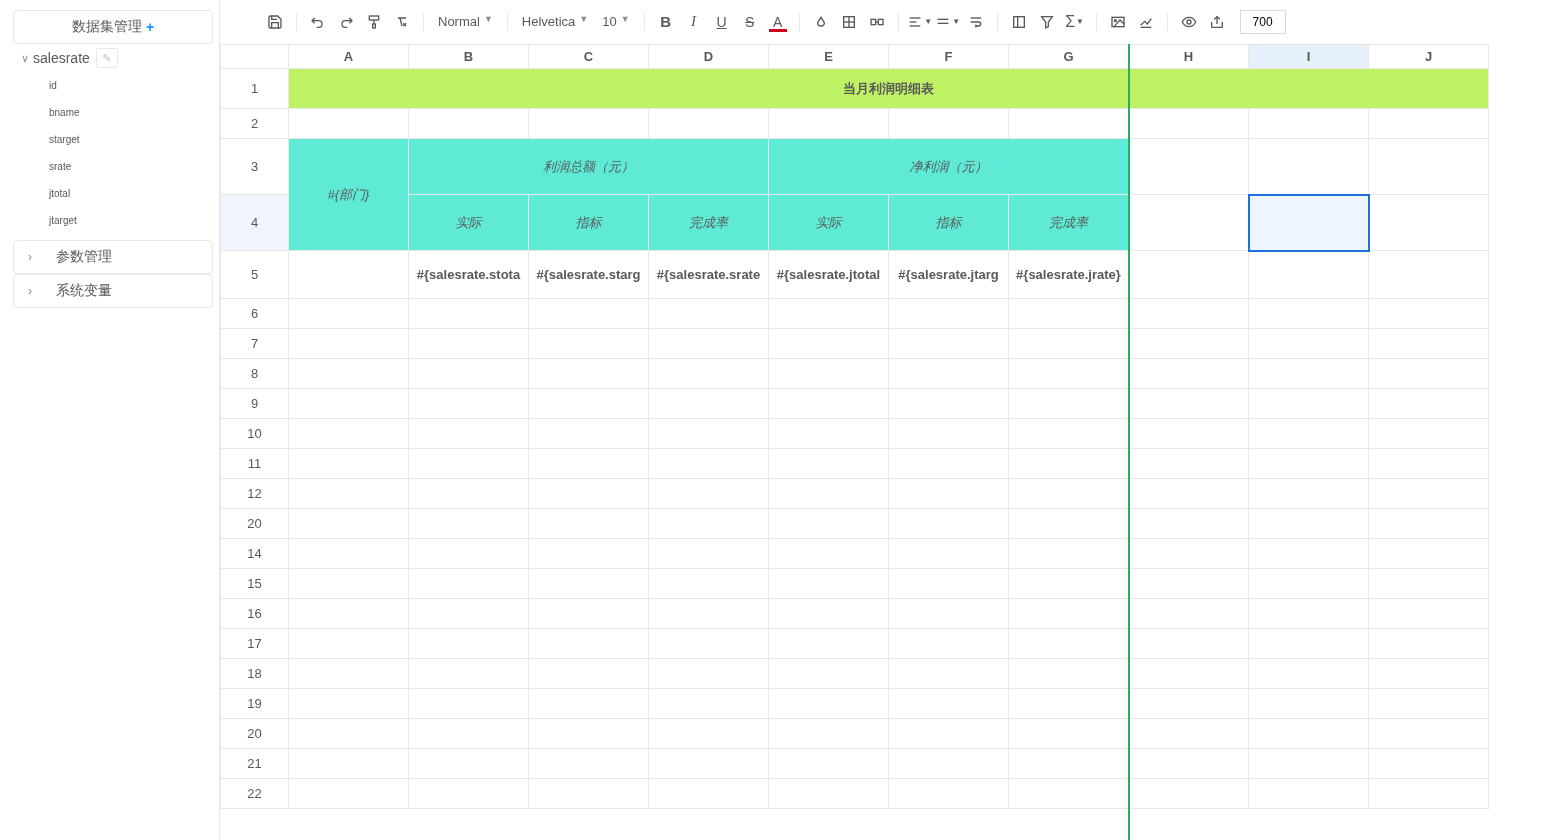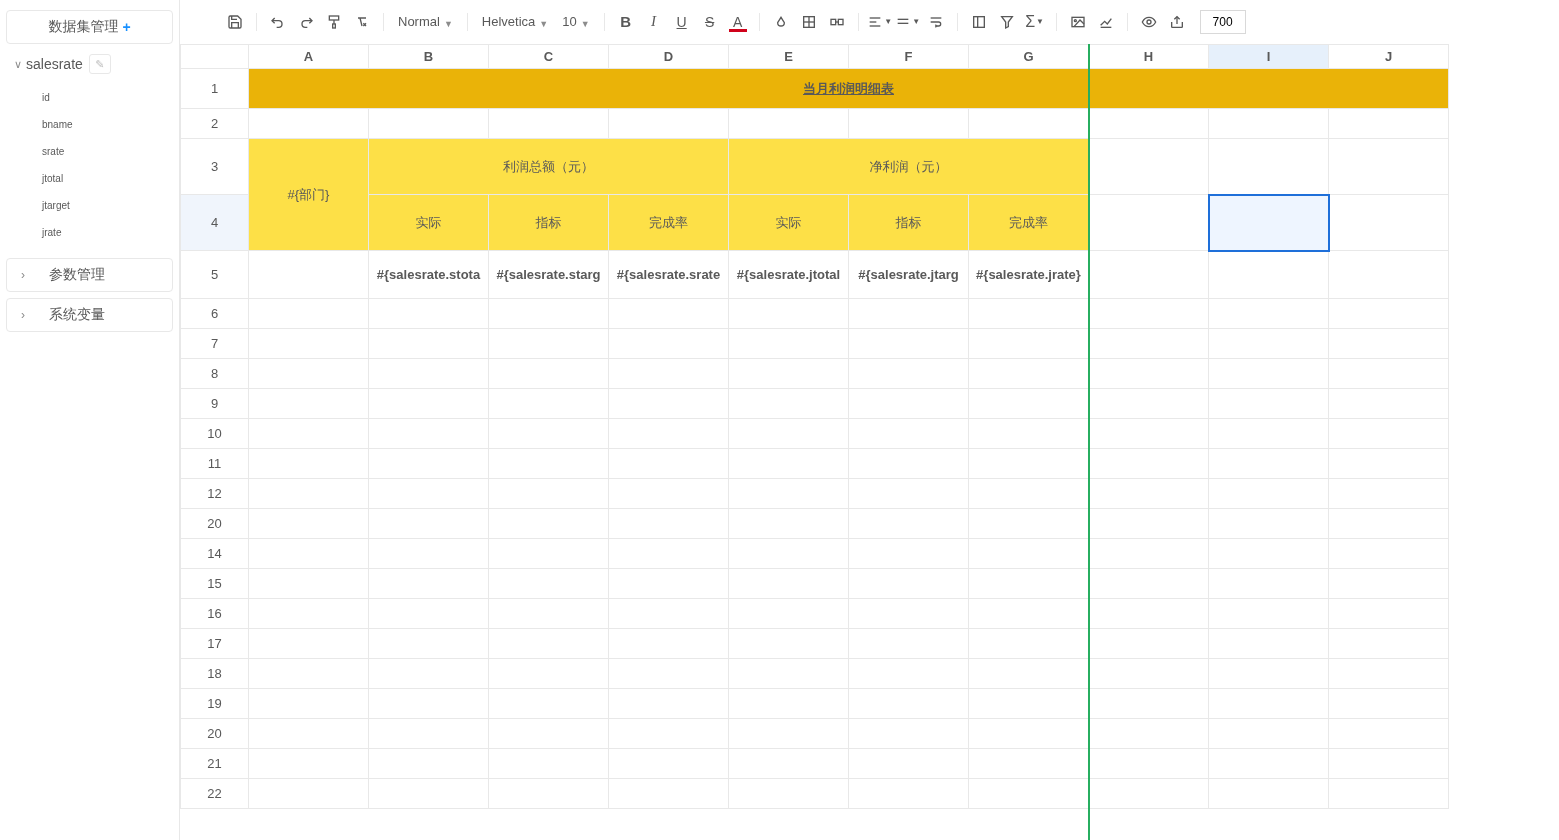--- a/index.html
+++ b/index.html
@@ -1,56 +1,56 @@
 <!DOCTYPE html>
 <html><head>
 <meta charset="utf-8">
 <style>
 * { box-sizing: border-box; margin: 0; padding: 0; }
 body { font-family: -apple-system, "Helvetica Neue", Helvetica, Arial, "Microsoft YaHei", sans-serif; font-size: 13px; color: #595959; background: #fff; display: flex; height: 100vh; overflow: hidden; }
 
 
-.sidebar { width: 180px; border-right: 1px solid #e8e8e8; padding: 10px 6px 10px 6px; overflow-y: auto; display:flex; flex-direction:column; gap:6px; }
+.sidebar { width: 220px; border-right: 1px solid #e8e8e8; padding: 10px 6px 10px 13px; overflow-y: auto; display:flex; flex-direction:column; }
 .side-box { border: 1px solid #e8e8e8; border-radius: 4px; padding: 7px 14px; display:flex; align-items:center; font-size: 14px; color:#595959; }
 .side-box.center { justify-content:center; }
 .side-title-row { display:flex; align-items:center; font-size:14px; color:#595959; padding:4px 6px 2px 4px; }
 .side-title-row .chev { width:16px; text-align:center; font-size:11px; color:#8c8c8c;}
 .edit-badge { border:1px solid #e8e8e8; border-radius:3px; width:22px; height:20px; display:inline-flex; align-items:center; justify-content:center; margin-left:6px; font-size:11px; color:#bfbfbf;}
 .field-list { padding: 2px 0 6px 36px; }
 .field-list div { padding: 8px 0; font-size: 10px; color:#595959; }
 .plus { color:#1890ff; margin-left:4px; font-weight:bold; }
 .side-box .chev { width:20px; color:#8c8c8c; font-size:12px; margin-right:8px;}
 
 
 .main { flex:1; display:flex; flex-direction:column; overflow:hidden; }
 .toolbar { display:flex; align-items:center; gap:2px; padding:6px 42px 6px 42px; border-bottom:1px solid #fff; height:44px; }
 .tbtn { width:26px; height:26px; display:inline-flex; align-items:center; justify-content:center; color:#595959; border-radius:3px; cursor:pointer; }
 .tbtn svg { width:16px; height:16px; }
-.tsel { padding:2px 6px; display:inline-flex; align-items:flex-end; font-size:13px; color:#595959; cursor:pointer; }
+.tsel { padding:2px 6px; display:inline-flex; align-items:flex-start; font-size:13px; color:#595959; cursor:pointer; }
 .tsel .dd { margin-left:4px; font-size:9px; color:#8c8c8c; }
 .tsep { width:1px; height:18px; background:#e8e8e8; margin:0 6px; }
 .zoom-input { width:46px; height:24px; border:1px solid #d9d9d9; font-size:12px; text-align:center; margin-left:8px; }
 .font-red-bar { position:relative; }
 .font-red-bar::after { content:""; position:absolute; left:4px; right:4px; bottom:3px; height:3px; background:#d0021b; }
 
 
 .grid-wrap { flex:1; overflow:auto; position:relative; }
 .grid { border-collapse:collapse; table-layout:fixed; }
 .grid td, .grid th { border:1px solid #e8e8e8; padding:0; text-align:center; vertical-align:middle; font-size:13px; color:#595959; overflow:hidden; white-space:nowrap; }
 .corner { width:68px; height:24px; background:#fff; border:1px solid #e8e8e8; }
 .col-head { height:24px; background:#fff; font-size:12px; color:#8c8c8c; }
 .row-head { width:68px; background:#fff; font-size:12px; color:#8c8c8c; }
 .row-h-sel { background:#f0f5fc; }
 .col-h-sel { background:#e6f0fb; }
 .cellw { width:120px; }
 .rh { height:30px; }
 .r1 { height:40px; }
 .r3, .r4 { height:56px; }
-.title-cell { font-size:20px; font-weight:bold; color:#262626; background:#eab308;text-decoration:underline; }
-.hdr-blue { background:#fde047; color:#595959; font-size:14px; border-color:#cccccc; }
+.title-cell { font-size:20px; font-weight:bold; color:#262626; background:#bef264; }
+.hdr-blue { background:#5eead4; color:#595959; font-size:14px; border-color:#cccccc;font-style:italic; }
 .sel-cell { border:2px solid #1e6fd9 !important; background:#eef5ff; }
 .data-cell { font-size:14px; color:#595959; text-align:left; padding:16px 6px !important;font-weight:bold; }
 .freeze-line-v { position:absolute; top:0; bottom:0; width:2px; background:#27ae60; z-index:3; pointer-events:none; }
 </style>
 </head>
 <body>
 
 <div class="sidebar">
   <div class="side-box center">
     <span>数据集管理</span>
@@ -58,24 +58,24 @@
   </div>
 
   <div class="side-title-row">
     <span class="chev">∨</span>
     <span>salesrate</span>
     <span class="edit-badge">✎</span>
   </div>
   <div class="field-list">
     <div>id</div>
     <div>bname</div>
+    <div>starget</div>
     <div>srate</div>
     <div>jtotal</div>
     <div>jtarget</div>
-    <div>jrate</div>
   </div>
 
   <div class="side-box">
     <span class="chev">›</span>
     <span>参数管理</span>
   </div>
   <div class="side-box">
     <span class="chev">›</span>
     <span>系统变量</span>
   </div>

